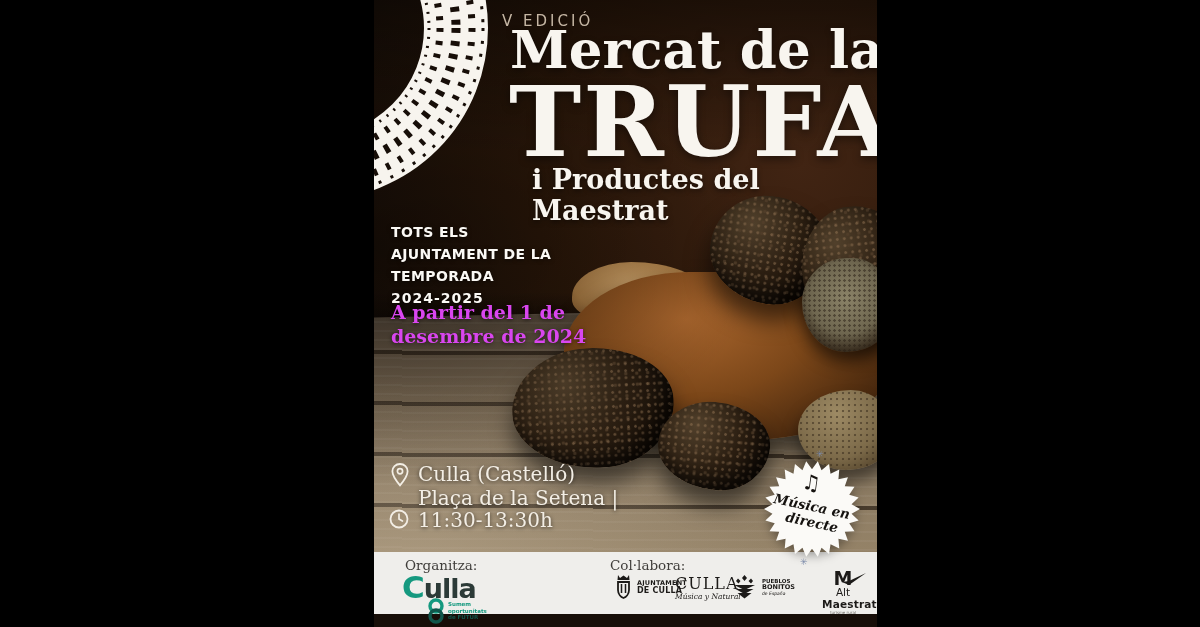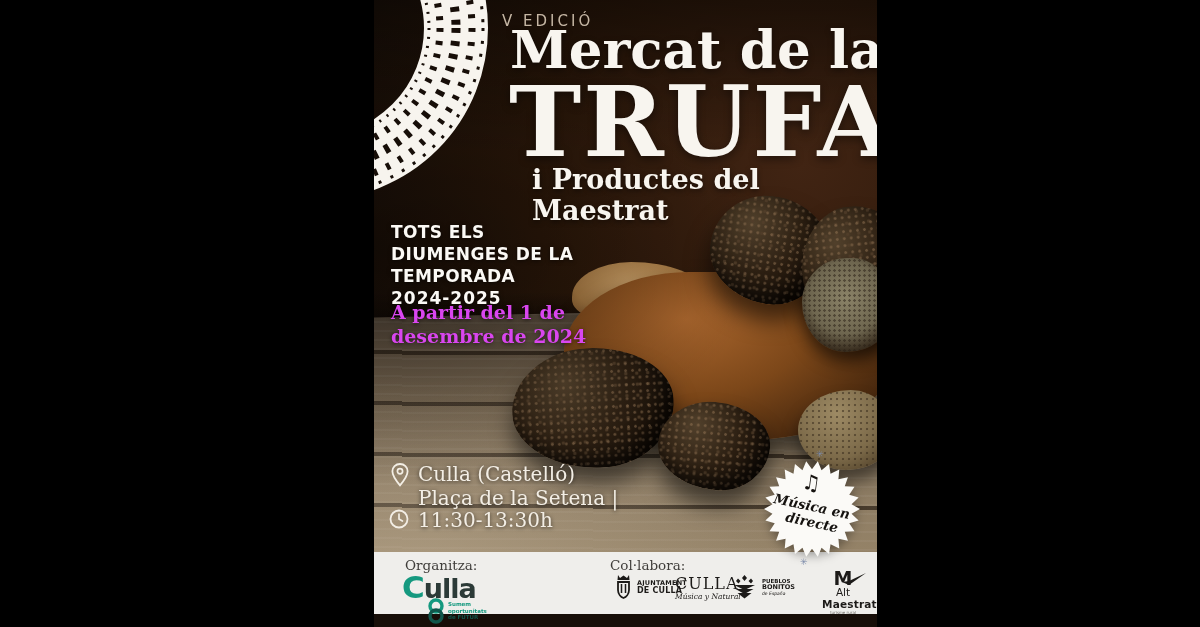--- a/index.html
+++ b/index.html
@@ -72,21 +72,21 @@
         text-shadow:0 2px 6px rgba(0,0,0,.45); }
   .t2 { position:absolute; left:135px; top:74px; color:#f8f5ef;
         font-family:"DejaVu Serif", serif; font-weight:bold; font-size:97px; line-height:1;
         letter-spacing:2px; text-shadow:0 3px 8px rgba(0,0,0,.45); }
   .t3 { position:absolute; left:158px; top:164px; color:#f8f5ef;
         font-family:"DejaVu Serif", serif; font-weight:bold; font-size:27px;
         text-shadow:0 2px 5px rgba(0,0,0,.5); }
 
   
   .sched { position:absolute; left:17px; top:221px; color:#fbf9f5;
-           font-size:17px; font-weight:bold; line-height:22px; letter-spacing:.4px;
+           font-size:14px; font-weight:bold; line-height:22px; letter-spacing:.4px;
            text-shadow:0 1px 4px rgba(0,0,0,.6); }
   .sched .years { letter-spacing:1px; }
   .start { position:absolute; left:17px; top:300px; color:#d946ef;
            font-family:"DejaVu Serif", serif; font-weight:bold; font-size:19px; line-height:24px;
            text-shadow:0 1px 4px rgba(0,0,0,.6); }
   .meta { position:absolute; color:#f3eee5; font-family:"DejaVu Serif", serif;
           font-size:20px; line-height:24px; text-shadow:0 1px 4px rgba(0,0,0,.65); }
   .loc  { left:44px; top:462px; }
   .time { left:44px; top:508px; }
   .meta-icon { position:absolute; }
@@ -166,21 +166,21 @@
       </g>
     </svg>
 
     <div class="edition">V EDICIÓ</div>
     <div class="t1">Mercat de la</div>
     <div class="t2">TRUFA</div>
     <div class="t3">i Productes del Maestrat</div>
 
     <div class="sched">
       <div>TOTS ELS</div>
-      <div>DIUMENGES DE LA</div>
+      <div>AJUNTAMENT DE LA</div>
       <div>TEMPORADA</div>
       <div class="years">2024-2025</div>
     </div>
     <div class="start">
       <div>A partir del 1 de</div>
       <div>desembre de 2024</div>
     </div>
 
     <svg class="meta-icon" style="left:15px; top:462px;" width="22" height="26" viewBox="0 0 22 26">
       <path d="M11 2 C6.6 2 3.4 5.4 3.4 9.3 c0 5.2 7.6 14 7.6 14 s7.6-8.8 7.6-14 C18.6 5.4 15.4 2 11 2 z" fill="none" stroke="#f3eee5" stroke-width="1.8"></path>

